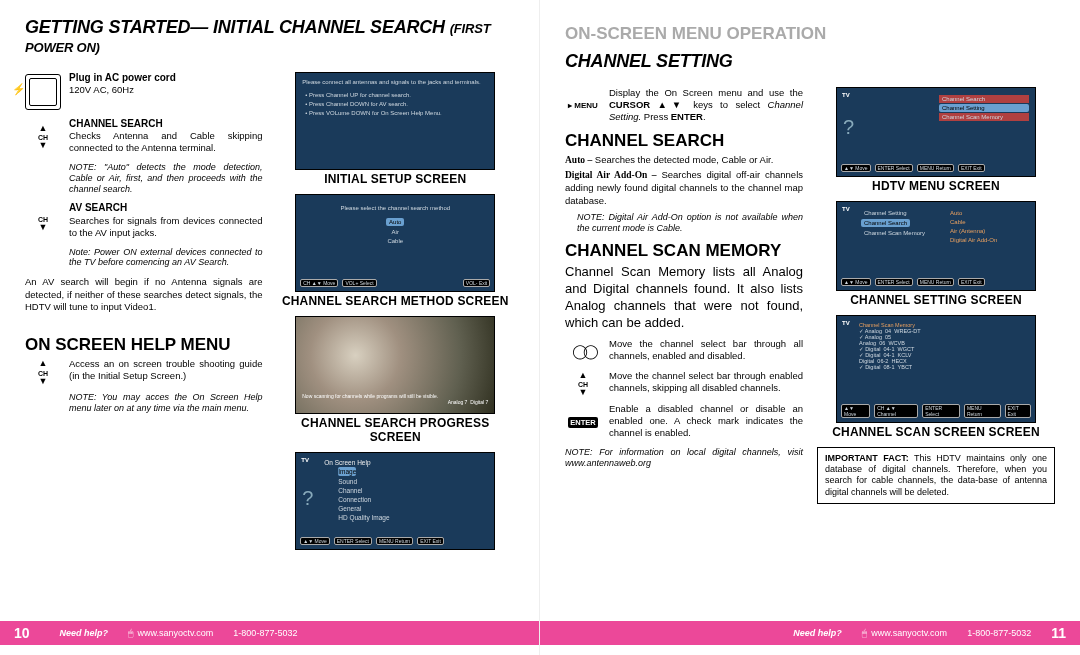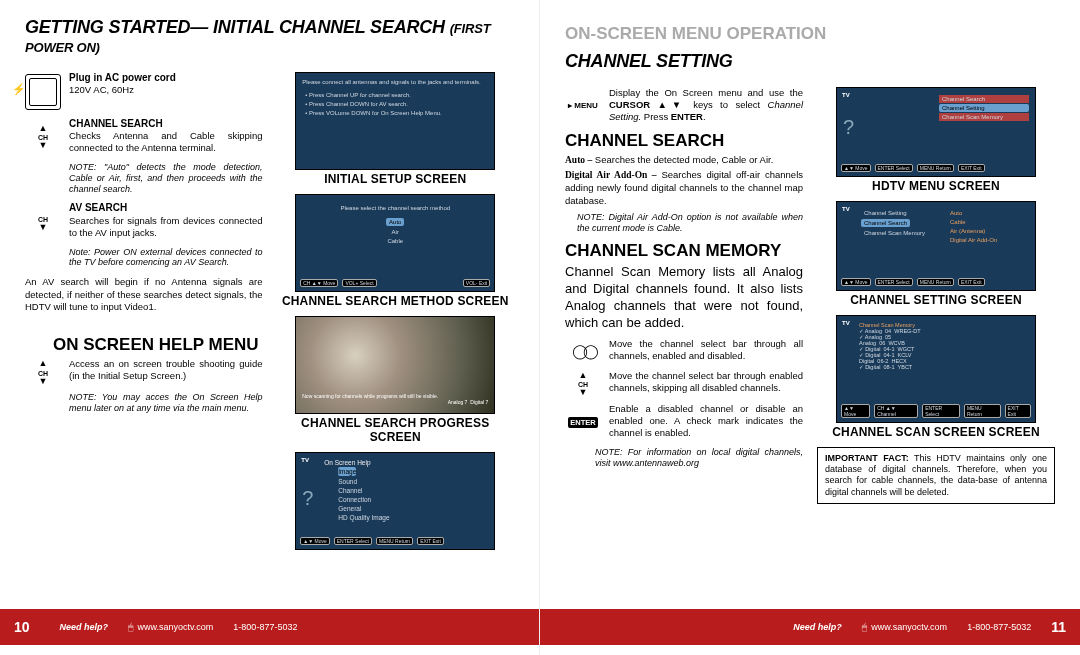--- a/index.html
+++ b/index.html
@@ -103,23 +103,23 @@
     padding: 5px 7px;
     font-size: 9px;
     line-height: 1.25;
     text-align: justify;
     margin-top: 6px;
   }
   .footer {
     position: absolute;
     bottom: 10px;
     left: 0; right: 0;
-    background: #b91c1c;
+    background: #ec4899;
     color: #fff;
-    height: 36px;
+    height: 24px;
     display: flex;
     align-items: center;
     font-size: 9px;
     padding: 0 14px;
     gap: 20px;
   }
   .footer.right { justify-content: flex-end; }
   .footer .pn { font-size: 14px; font-weight: 900; }
   .footer .nh { font-style: italic; font-weight: bold; margin-left: 10px; }
   .footer .mouse::before { content: "🖱"; margin-right: 4px; }
@@ -194,21 +194,21 @@
           </div>
           <div class="block-text">
             <strong class="lead">AV SEARCH</strong>
             <span>Searches for signals from devices connected to the AV input jacks.</span>
           </div>
         </div>
         <div class="note note-indent">Note: Power ON external devices connected to the TV before comencing an AV Search.</div>
 
         <div class="justify" style="font-size:9.5px;line-height:1.3;margin-top:4px;">An AV search will begin if no Antenna signals are detected, if neither of these searches detect signals, the HDTV will tune to input Video1.</div>
 
-        <div class="section-title" style="margin-top:22px;margin-left:28px;">ON SCREEN HELP MENU</div>
+        <div class="section-title" style="margin-top:22px;">ON SCREEN HELP MENU</div>
         <div class="block">
           <div class="icon-col">
             <span class="ch-icon"><span class="tri">▲</span><span class="lbl">CH</span><span class="tri">▼</span></span>
           </div>
           <div class="block-text">Access an on screen trouble shooting guide (in the Initial Setup Screen.)</div>
         </div>
         <div class="note note-indent">NOTE: You may acces the On Screen Help menu later on at any time via the main menu.</div>
       </div>
 
       <div class="col">
@@ -309,21 +309,21 @@
               <span class="ch-icon"><span class="tri">▲</span><span class="lbl">CH</span><span class="tri">▼</span></span>
             </div>
           <div class="block-text">Move the channel select bar through enabled channels, skipping all disabled channels.</div>
         </div>
         <div class="block">
           <div class="icon-col">
               <span class="enter-icon">ENTER</span>
             </div>
           <div class="block-text">Enable a disabled channel or disable an enabled one. A check mark indicates the channel is enabled.</div>
         </div>
-        <div class="note" style="margin-left:30px;">NOTE: For information on local digital channels, visit www.antennaweb.org</div>
+        <div class="note" style="">NOTE: For information on local digital channels, visit www.antennaweb.org</div>
       </div>
 
       <div class="col">
         <div class="screen-box menu">
           <span class="tv-lbl">TV</span>
             <span class="qmark">?</span>
           <div style="position:absolute;right:6px;top:6px;width:90px;">
             <div class="row" style="background:#b04040;">Channel Search</div>
             <div class="hl-row" style="display:block;">Channel Setting</div>
             <div class="row" style="background:#b04040;">Channel Scan Memory</div>

